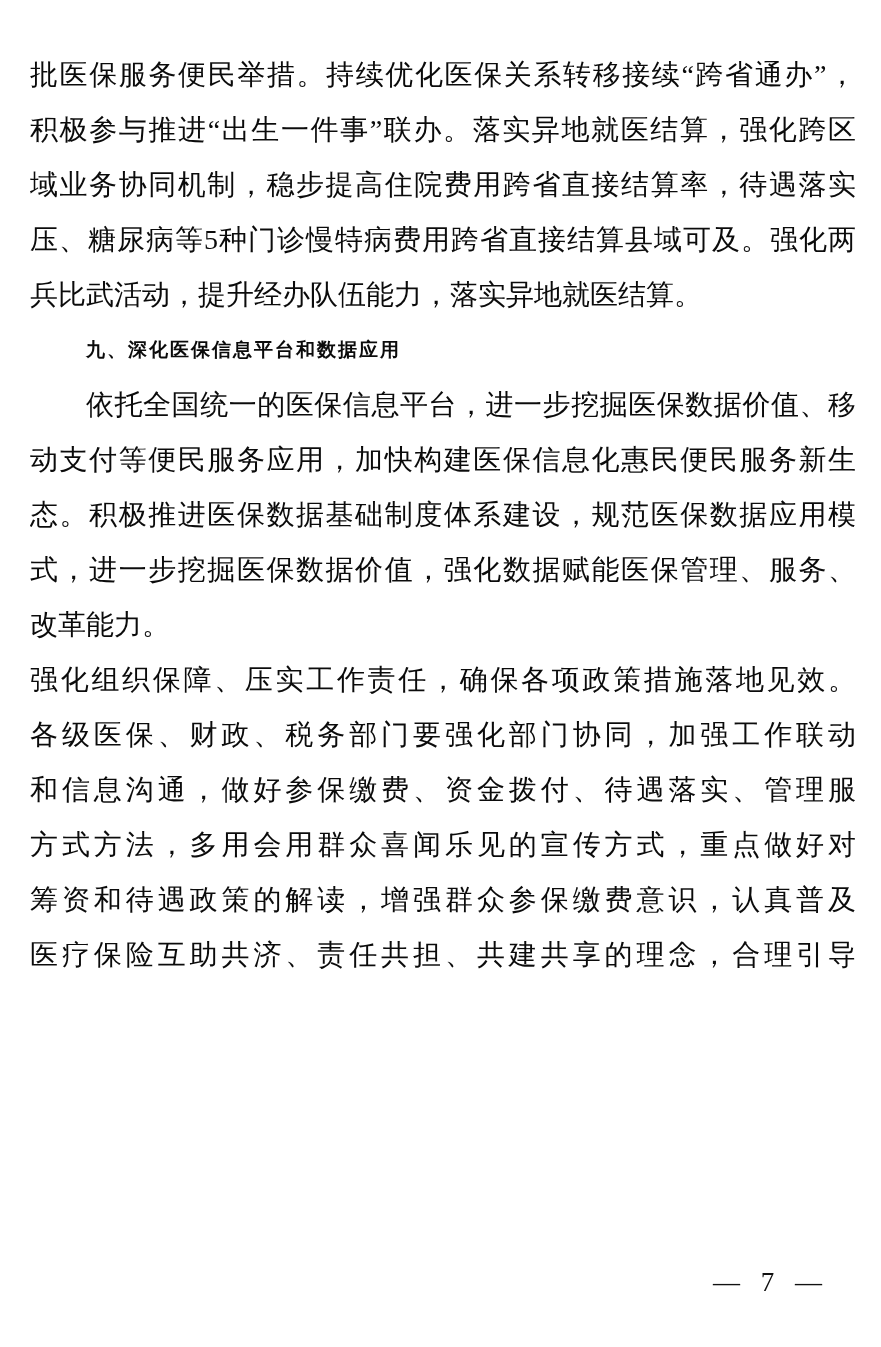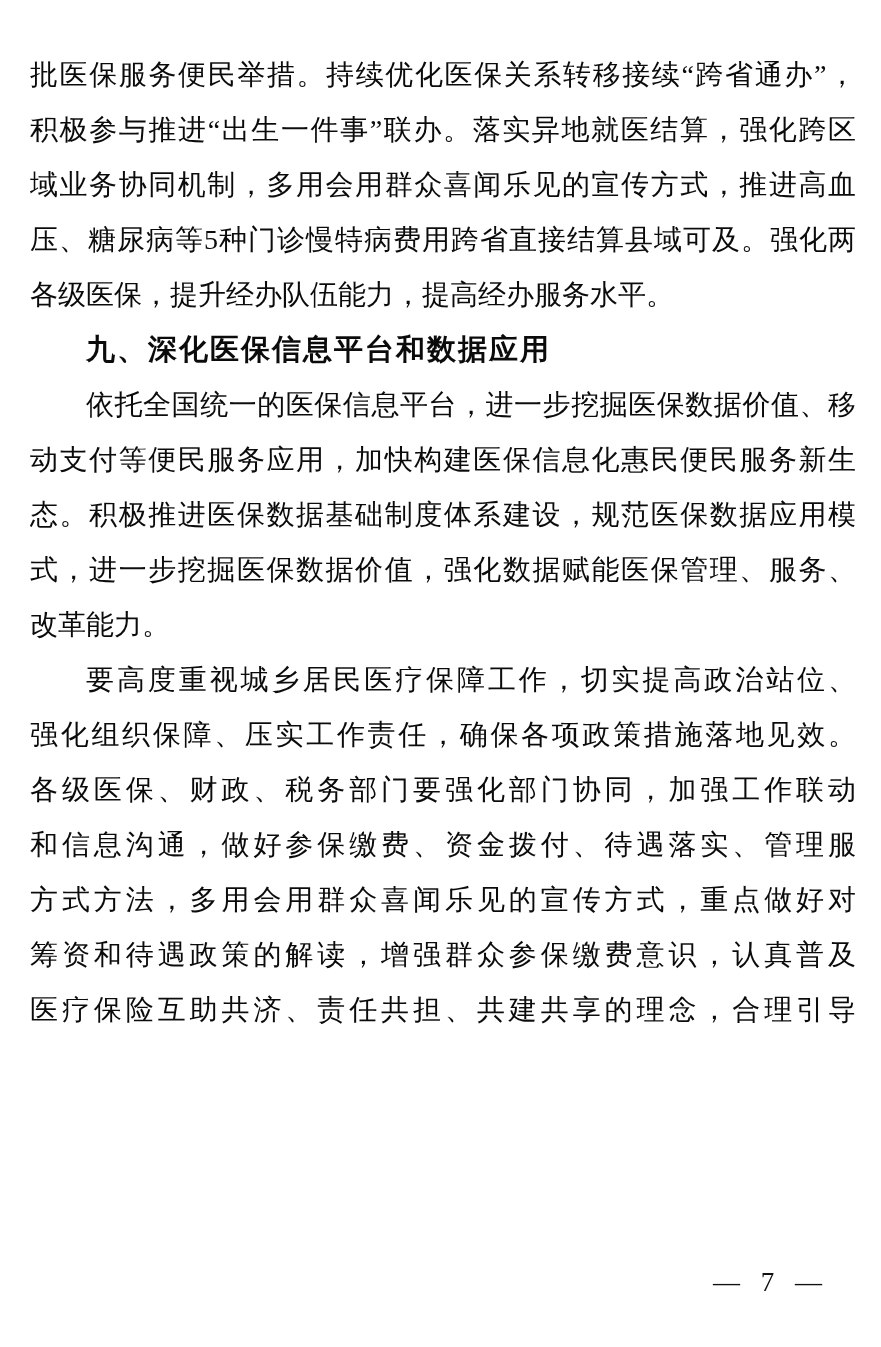--- a/index.html
+++ b/index.html
@@ -37,21 +37,21 @@
   .line.end {
     text-align: left;
     text-align-last: left;
   }
   .line.indent {
     padding-left: 56px;
   }
   .line.heading {
     font-family: "Liberation Sans", "DejaVu Sans", sans-serif;
     font-weight: 700;
-    font-size: 29px;
+    font-size: 19px;
     text-align: right;
     text-align-last: left;
     letter-spacing: 2px;
   }
   .footer {
     position: absolute;
     top: 1238px;
     left: 0;
     right: 59px;
     text-align: right;
@@ -63,30 +63,29 @@
   }
 </style>
 </head>
 <body>
 
 <div class="page">
   <div class="body-text">
 
   <div class="line">批医保服务便民举措。持续优化医保关系转移接续“跨省通办”，</div>
       <div class="line">积极参与推进“出生一件事”联办。落实异地就医结算，强化跨区</div>
-      <div class="line">域业务协同机制，多用会用群众喜闻乐见的宣传方式，推进高血</div>
+      <div class="line">域业务协同机制，稳步提高住院费用跨省直接结算率，待遇落实</div>
       <div class="line">压、糖尿病等5种门诊慢特病费用跨省直接结算县域可及。强化两</div>
-      <div class="line end">各级医保，提升经办队伍能力，提高经办服务水平。</div>
+      <div class="line end">兵比武活动，提升经办队伍能力，落实异地就医结算。</div>
       <div class="line heading indent end">九、深化医保信息平台和数据应用</div>
       <div class="line indent">依托全国统一的医保信息平台，进一步挖掘医保数据价值、移</div>
       <div class="line">动支付等便民服务应用，加快构建医保信息化惠民便民服务新生</div>
       <div class="line">态。积极推进医保数据基础制度体系建设，规范医保数据应用模</div>
       <div class="line">式，进一步挖掘医保数据价值，强化数据赋能医保管理、服务、</div>
       <div class="line end">改革能力。</div>
-      <div class="line indent">要高度重视城乡居民医疗保障工作，切实提高政治站位、</div>
       <div class="line">强化组织保障、压实工作责任，确保各项政策措施落地见效。</div>
       <div class="line">各级医保、财政、税务部门要强化部门协同，加强工作联动</div>
       <div class="line">和信息沟通，做好参保缴费、资金拨付、待遇落实、管理服</div>
       <div class="line">方式方法，多用会用群众喜闻乐见的宣传方式，重点做好对</div>
       <div class="line">筹资和待遇政策的解读，增强群众参保缴费意识，认真普及</div>
       <div class="line">医疗保险互助共济、责任共担、共建共享的理念，合理引导</div>
     </div>
   <div class="footer">
     <span>— 7 —</span>
   </div>

